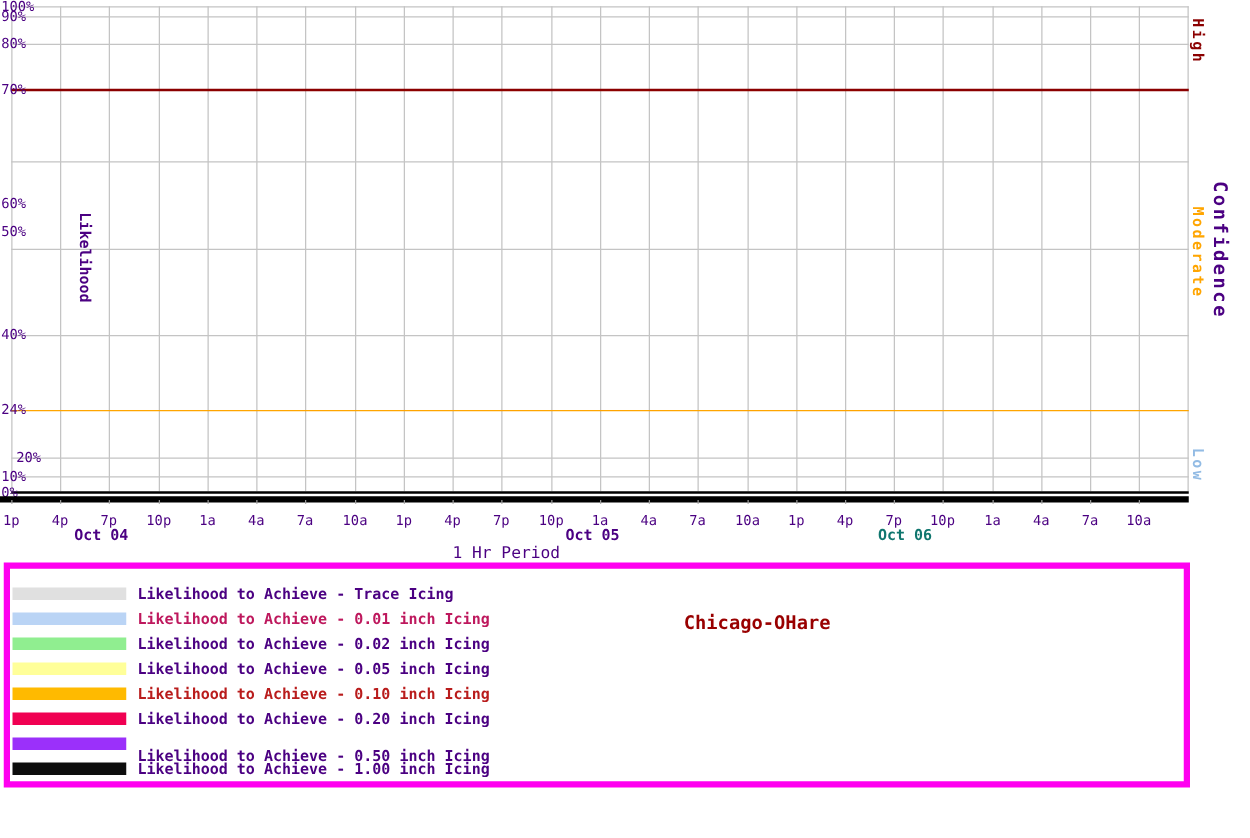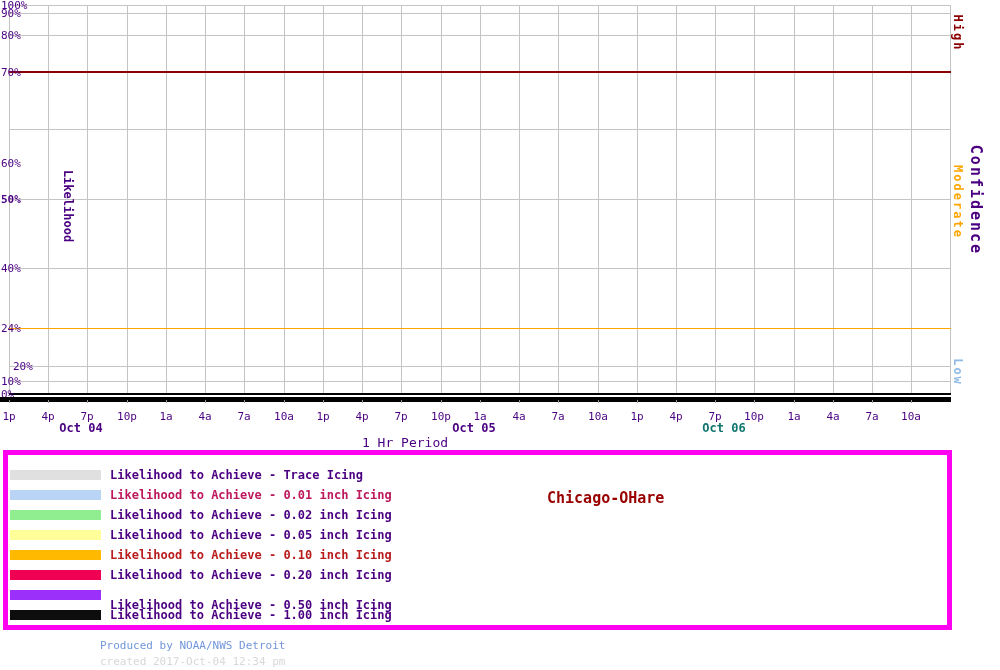--- a/index.html
+++ b/index.html
@@ -50,21 +50,21 @@
       <div class="abs mono t11" style="left: 1px; top: 5px; transform: translateY(-50%); color: rgb(75, 0, 130);">100%</div>
       <div class="abs mono " style="left: 9px; top: 13px; width: 942px; height: 1px; background: rgb(196, 196, 196);"></div>
       <div class="abs mono t11" style="left: 1px; top: 13px; transform: translateY(-50%); color: rgb(75, 0, 130); text-align: right;">90%</div>
       <div class="abs mono " style="left: 9px; top: 35px; width: 942px; height: 1px; background: rgb(196, 196, 196);"></div>
       <div class="abs mono t11" style="left: 1px; top: 35px; transform: translateY(-50%); color: rgb(75, 0, 130);">80%</div>
       <div class="abs mono " style="left: 9px; top: 71px; width: 942px; height: 2px; background: rgb(139, 0, 0);"></div>
       <div class="abs mono t11" style="left: 1px; top: 72px; transform: translateY(-50%); color: rgb(75, 0, 130);">70%</div>
       <div class="abs mono " style="left: 9px; top: 129px; width: 942px; height: 1px; background: rgb(196, 196, 196);"></div>
       <div class="abs mono t11" style="left: 1px; top: 129px; transform: translateY(-50%); color: rgb(75, 0, 130); margin-top: 34px;">60%</div>
       <div class="abs mono " style="left: 9px; top: 199px; width: 942px; height: 1px; background: rgb(196, 196, 196);"></div>
-      <div class="abs mono t11" style="left: 1px; top: 199px; transform: translateY(-50%); color: rgb(75, 0, 130); font-weight: bold;">50%</div>
+      <div class="abs mono t11" style="left: 1px; top: 185px; transform: translateY(-50%); color: rgb(75, 0, 130);">50%</div>
       <div class="abs mono " style="left: 9px; top: 268px; width: 942px; height: 1px; background: rgb(196, 196, 196);"></div>
       <div class="abs mono t11" style="left: 1px; top: 268px; transform: translateY(-50%); color: rgb(75, 0, 130);">40%</div>
       <div class="abs mono " style="left: 9px; top: 328px; width: 942px; height: 1px; background: rgb(255, 165, 0);"></div>
       <div class="abs mono t11" style="left: 1px; top: 328px; transform: translateY(-50%); color: rgb(75, 0, 130);">24%</div>
       <div class="abs mono " style="left: 9px; top: 366px; width: 942px; height: 1px; background: rgb(196, 196, 196);"></div>
       <div class="abs mono t11" style="left: 13px; top: 366px; transform: translateY(-50%); color: rgb(75, 0, 130);">20%</div>
       <div class="abs mono " style="left: 9px; top: 381px; width: 942px; height: 1px; background: rgb(196, 196, 196);"></div>
       <div class="abs mono t11" style="left: 1px; top: 381px; transform: translateY(-50%); color: rgb(75, 0, 130);">10%</div>
       <div class="abs mono " style="left: 9px; top: 393px; width: 942px; height: 2px; background: rgb(0, 0, 0);"></div>
       <div class="abs mono t11" style="left: 1px; top: 394px; transform: translateY(-50%); color: rgb(75, 0, 130);">0%</div>
@@ -143,17 +143,13 @@
         <div class="abs mono " style="left: 2px; top: 115px; width: 91px; height: 10px; background: rgb(240, 0, 82);"></div>
         <div class="abs mono t12b" style="left: 102px; top: 113px; color: rgb(75, 0, 130);">Likelihood to Achieve - 0.20 inch Icing</div>
         <div class="abs mono " style="left: 2px; top: 135px; width: 91px; height: 10px; background: rgb(155, 48, 250);"></div>
         <div class="abs mono t12b" style="left: 102px; top: 143px; color: rgb(75, 0, 130);">Likelihood to Achieve - 0.50 inch Icing</div>
         <div class="abs mono " style="left: 2px; top: 155px; width: 91px; height: 10px; background: rgb(13, 13, 13);"></div>
         <div class="abs mono t12b" style="left: 102px; top: 153px; color: rgb(75, 0, 130);">Likelihood to Achieve - 1.00 inch Icing</div>
       </div>
     <div class="abs mono t15b" id="chart-title" style="left: 539px; top: 35px; color: rgb(153, 0, 0);">Chicago-OHare</div>
   </div>
 
-  <div id="footer">
-    <div class="mono t11" id="footer-line1" style="color: rgb(114, 149, 219);">Produced by NOAA/NWS Detroit</div>
-    <div class="mono t11" id="footer-line2" style="margin-top: 3px; color: rgb(216, 216, 216);">created 2017-Oct-04 12:34 pm</div>
-  </div>
 </div>
 
 </body></html>

